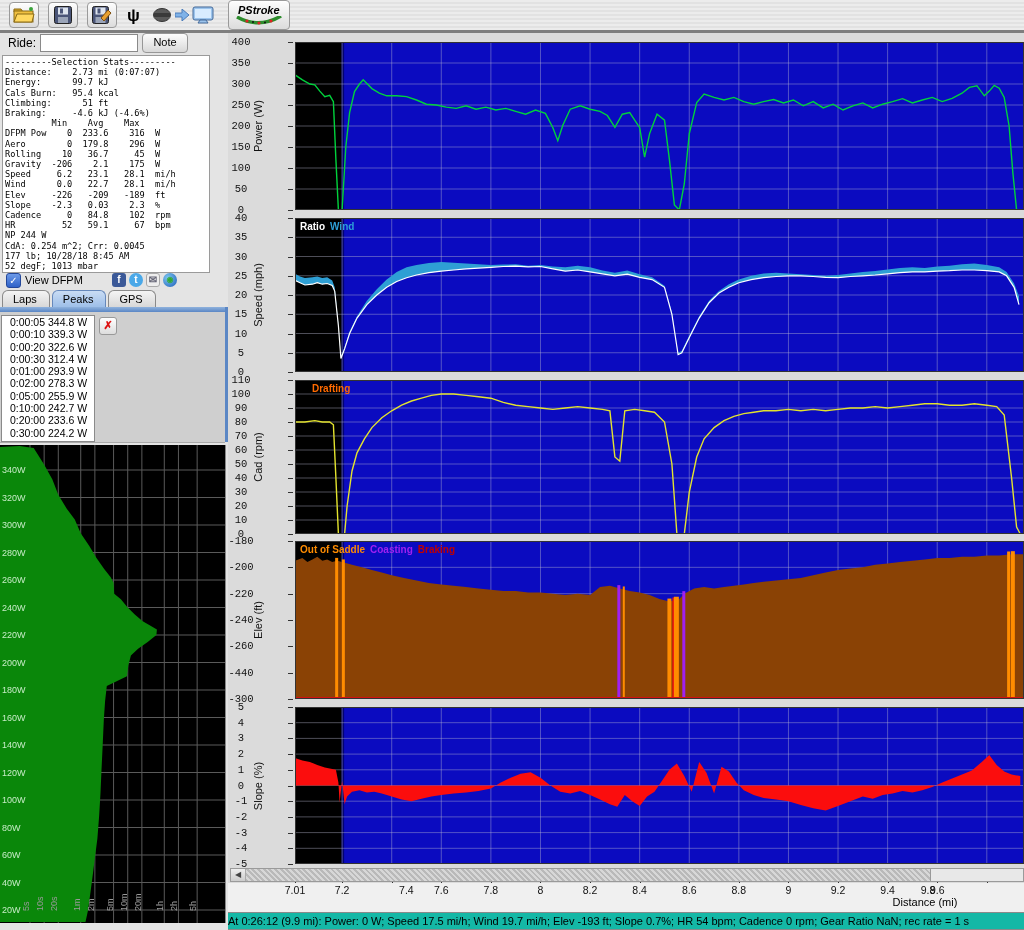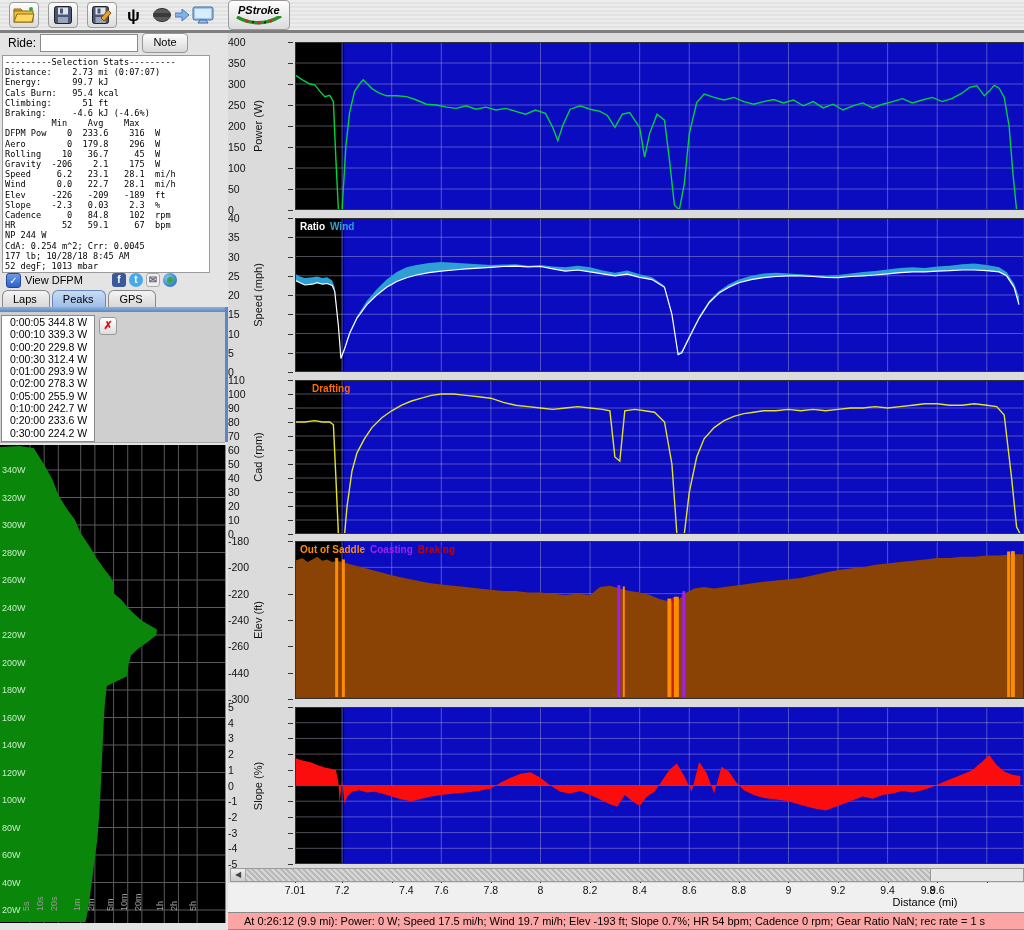--- a/index.html
+++ b/index.html
@@ -50,40 +50,40 @@
   
   #pd-wrap{position:absolute;left:0;top:445px;width:225px;height:478px;background:#000;border-right:1px solid #888;}
   #pd-wrap svg{position:absolute;left:0;top:0;}
   .pdy{position:absolute;font-size:9px;color:#c6ecc6;left:2px;}
   .pdx{position:absolute;font-size:9px;color:#9a9a9a;transform-origin:0 100%;transform:rotate(-90deg);white-space:nowrap;}
   
   #right-bg{position:absolute;left:228px;top:33px;width:796px;height:897px;background:#dbdbdb;}
   #xstrip{position:absolute;left:228px;top:883px;width:796px;height:29px;background:#f0f0f0;}
   .panel{position:absolute;left:295px;width:729px;outline:1px solid #333;outline-offset:-1px;}
   .panel svg{display:block;width:100%;height:100%;}
-  .ytick{position:absolute;left:228px;width:58px;text-align:left;font-size:10.5px;color:#111;}
+  .ytick{position:absolute;left:212px;width:58px;text-align:center;font-size:10.5px;color:#111;font-family:Liberation Mono, monospace;}
   .ydash{position:absolute;left:288px;width:5px;height:1px;background:#333;}
   .xdash{position:absolute;width:1px;height:4px;background:#333;top:879px;}
   .xtick{position:absolute;top:884px;width:44px;margin-left:-22px;text-align:center;font-size:10.5px;color:#111;}
   .axis-title{position:absolute;left:258px;font-size:11px;color:#111;white-space:nowrap;
     transform:translate(-50%,-50%) rotate(-90deg);}
   .legend{position:absolute;font-size:10px;font-weight:bold;white-space:nowrap;}
   .legend span{margin-right:5px;}
   #xaxis-title{position:absolute;left:855px;top:896px;width:140px;text-align:center;font-size:11px;}
   
   #hscroll{position:absolute;left:230px;top:868px;width:794px;height:14px;border:1px solid #9a9a9a;
     background:#e8e8e8;box-sizing:border-box;}
   #sb-left{position:absolute;left:0;top:0;width:14px;height:12px;background:linear-gradient(#eee,#ccc);
     border-right:1px solid #aaa;font-size:8px;text-align:center;line-height:12px;color:#444;}
   #sb-thumb{position:absolute;left:15px;top:0;width:684px;height:12px;
     background:repeating-linear-gradient(45deg,#b9b9b9 0 2px,#d7d7d7 2px 4px);border-right:1px solid #999;}
   
-  #status-bar{position:absolute;left:228px;top:912px;width:796px;height:18px;background:#fca5a5;
+  #status-bar{position:absolute;left:228px;top:912px;width:796px;height:18px;background:#14b8a6;
     border-top:1px solid #8a8a8a;border-bottom:1px solid #8a8a8a;box-sizing:border-box;
-    font-size:11px;line-height:16px;padding-left:16px;white-space:nowrap;overflow:hidden;}
+    font-size:11px;line-height:16px;padding-left:0;white-space:nowrap;overflow:hidden;}
 </style>
 </head>
 <body>
 
 <div id="toolbar">
   <div class="tbtn">
     <svg width="22" height="18" viewBox="0 0 22 18">
       <path d="M1,3 L8,3 L10,6 L1,6 Z" fill="#d8a828" stroke="#8a6a14"></path>
       <rect x="1" y="5" width="19" height="11" fill="#f0c040" stroke="#8a6a14"></rect>
       <polygon points="1,16 19,16 21,8 4,8" fill="#ffd860" stroke="#8a6a14"></polygon>
@@ -182,21 +182,21 @@
     <div class="tab active">Peaks</div>
     <div class="tab">GPS</div>
   </div>
 <div id="tab-underline"></div>
 <div id="vsplit"></div>
 
 <div id="peaks-panel">
   <div id="peaks-list">
       <div class="peak-row">0:00:05 344.8 W</div>
       <div class="peak-row">0:00:10 339.3 W</div>
-      <div class="peak-row">0:00:20 229.8 W</div>
+      <div class="peak-row">0:00:20 322.6 W</div>
       <div class="peak-row">0:00:30 312.4 W</div>
       <div class="peak-row">0:01:00 293.9 W</div>
       <div class="peak-row">0:02:00 278.3 W</div>
       <div class="peak-row">0:05:00 255.9 W</div>
       <div class="peak-row">0:10:00 242.7 W</div>
       <div class="peak-row">0:20:00 233.6 W</div>
       <div class="peak-row">0:30:00 224.2 W</div>
     </div>
   <div id="peak-del">✗</div>
 </div>

